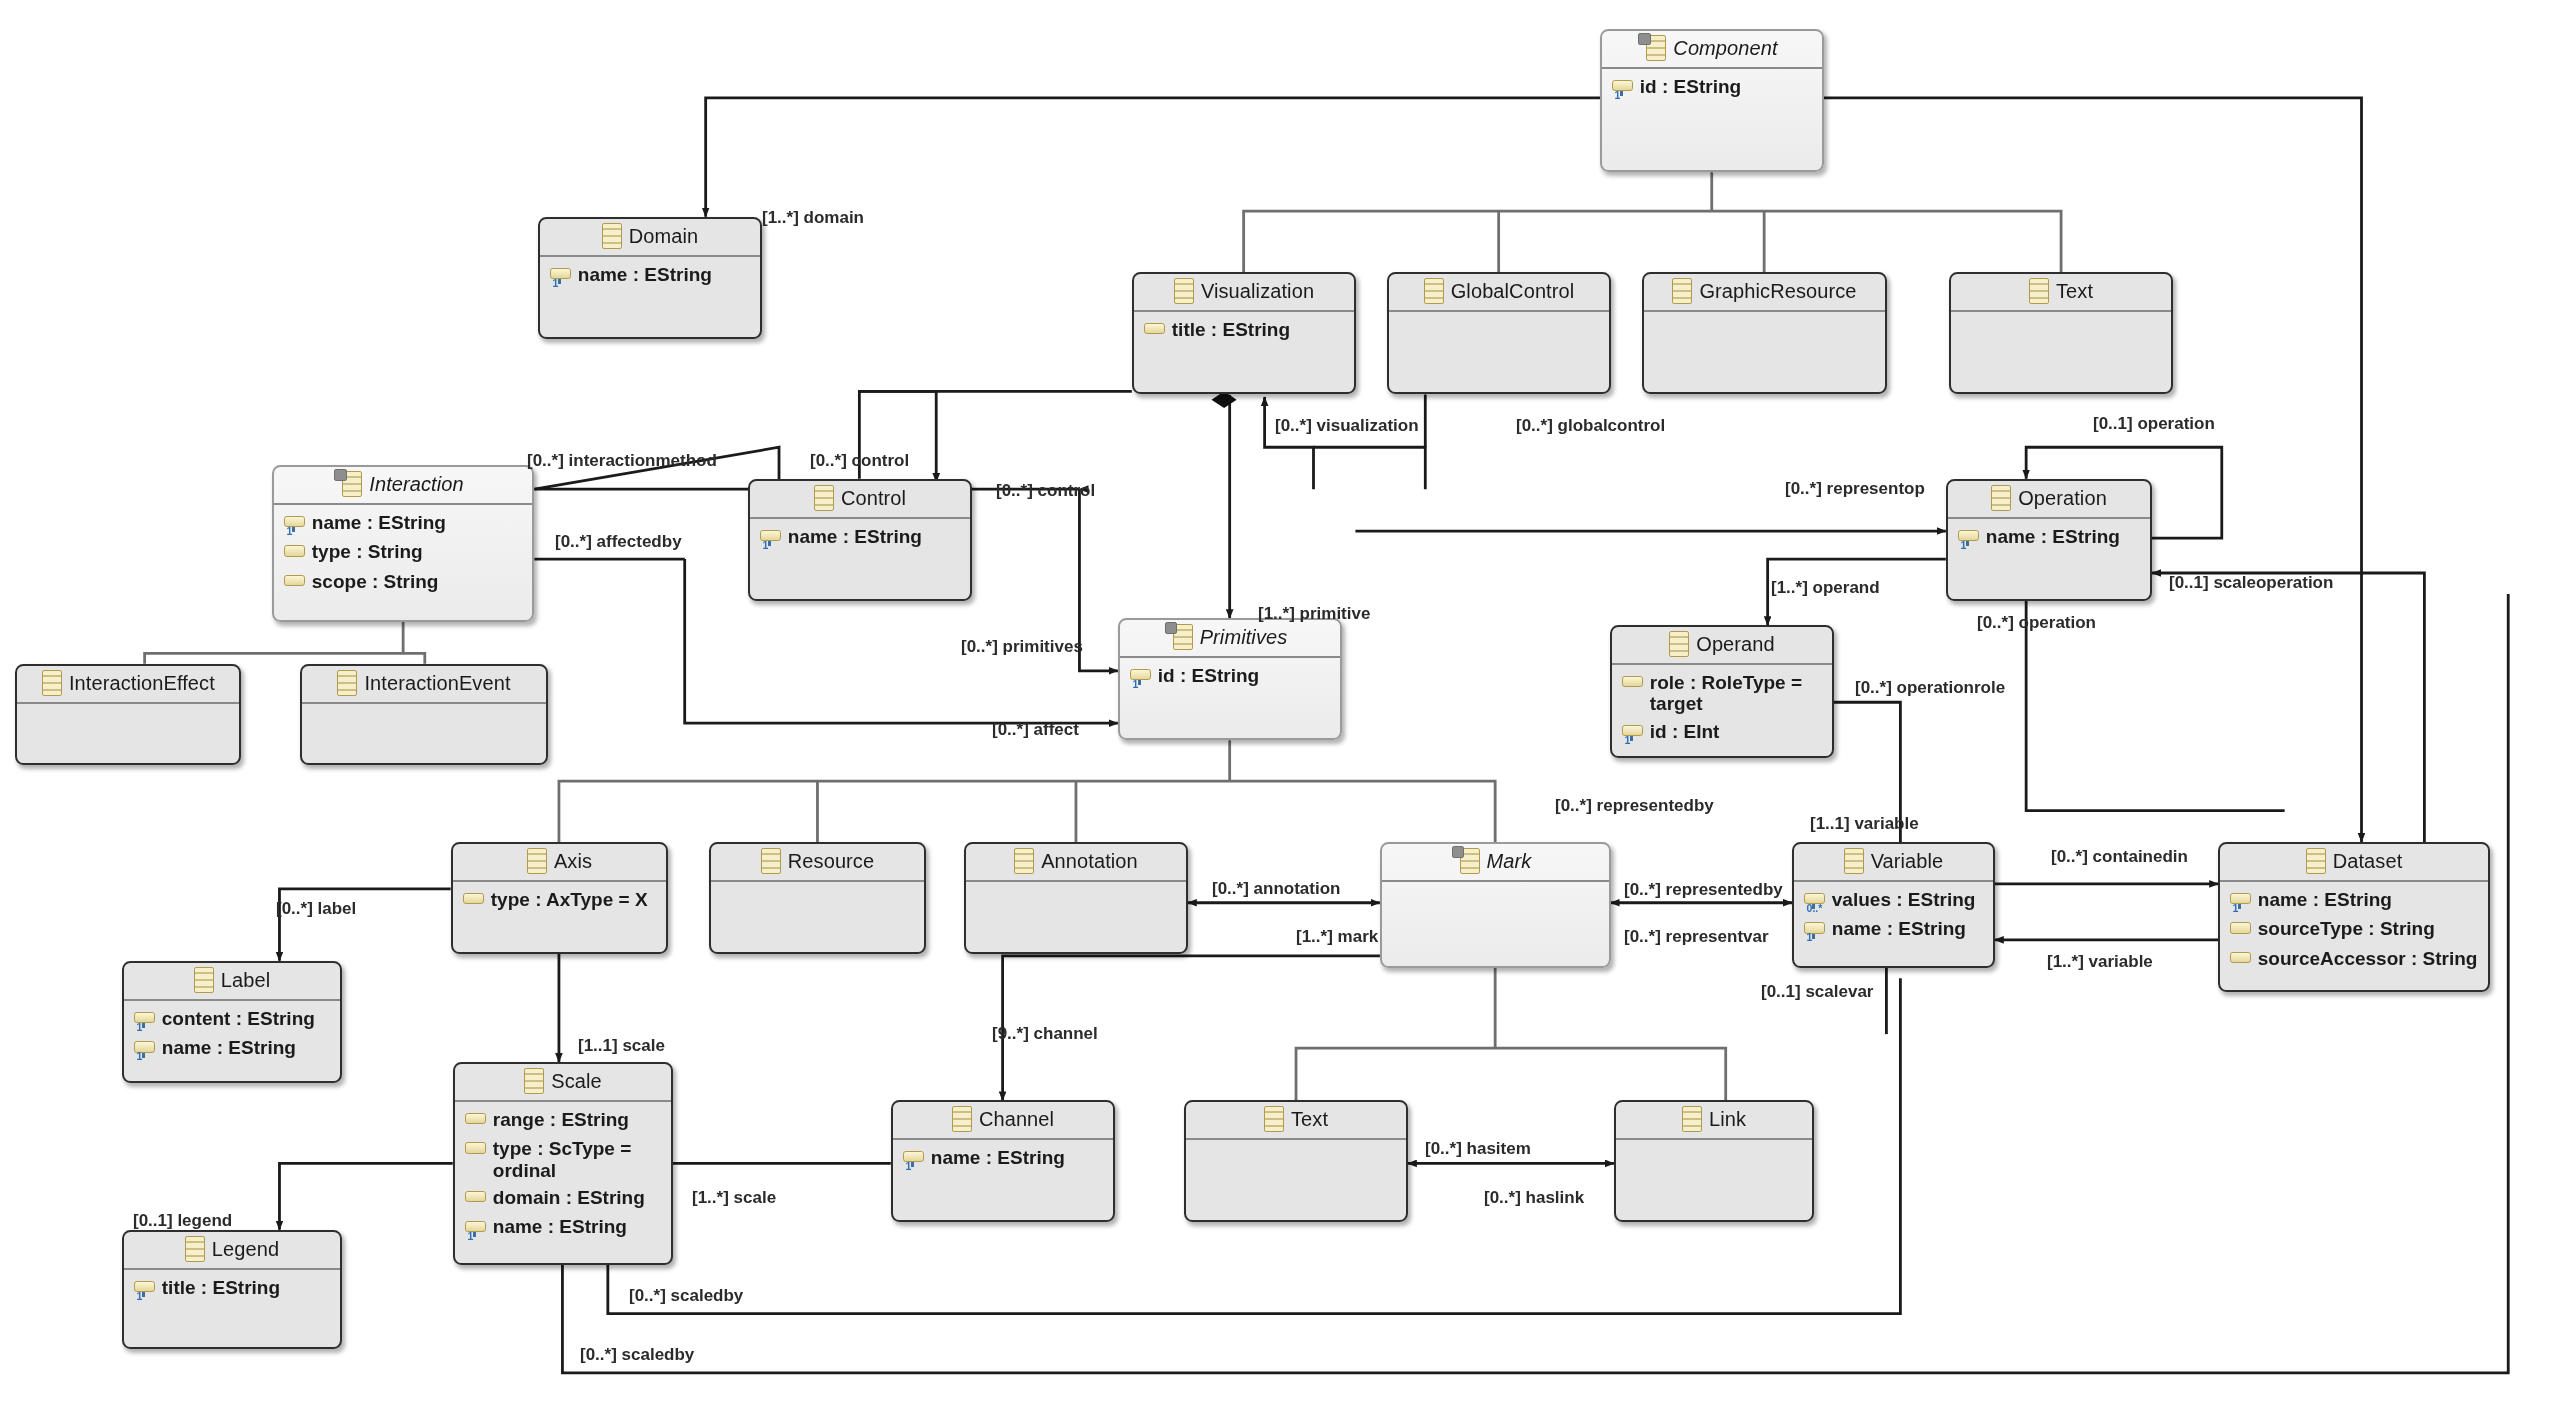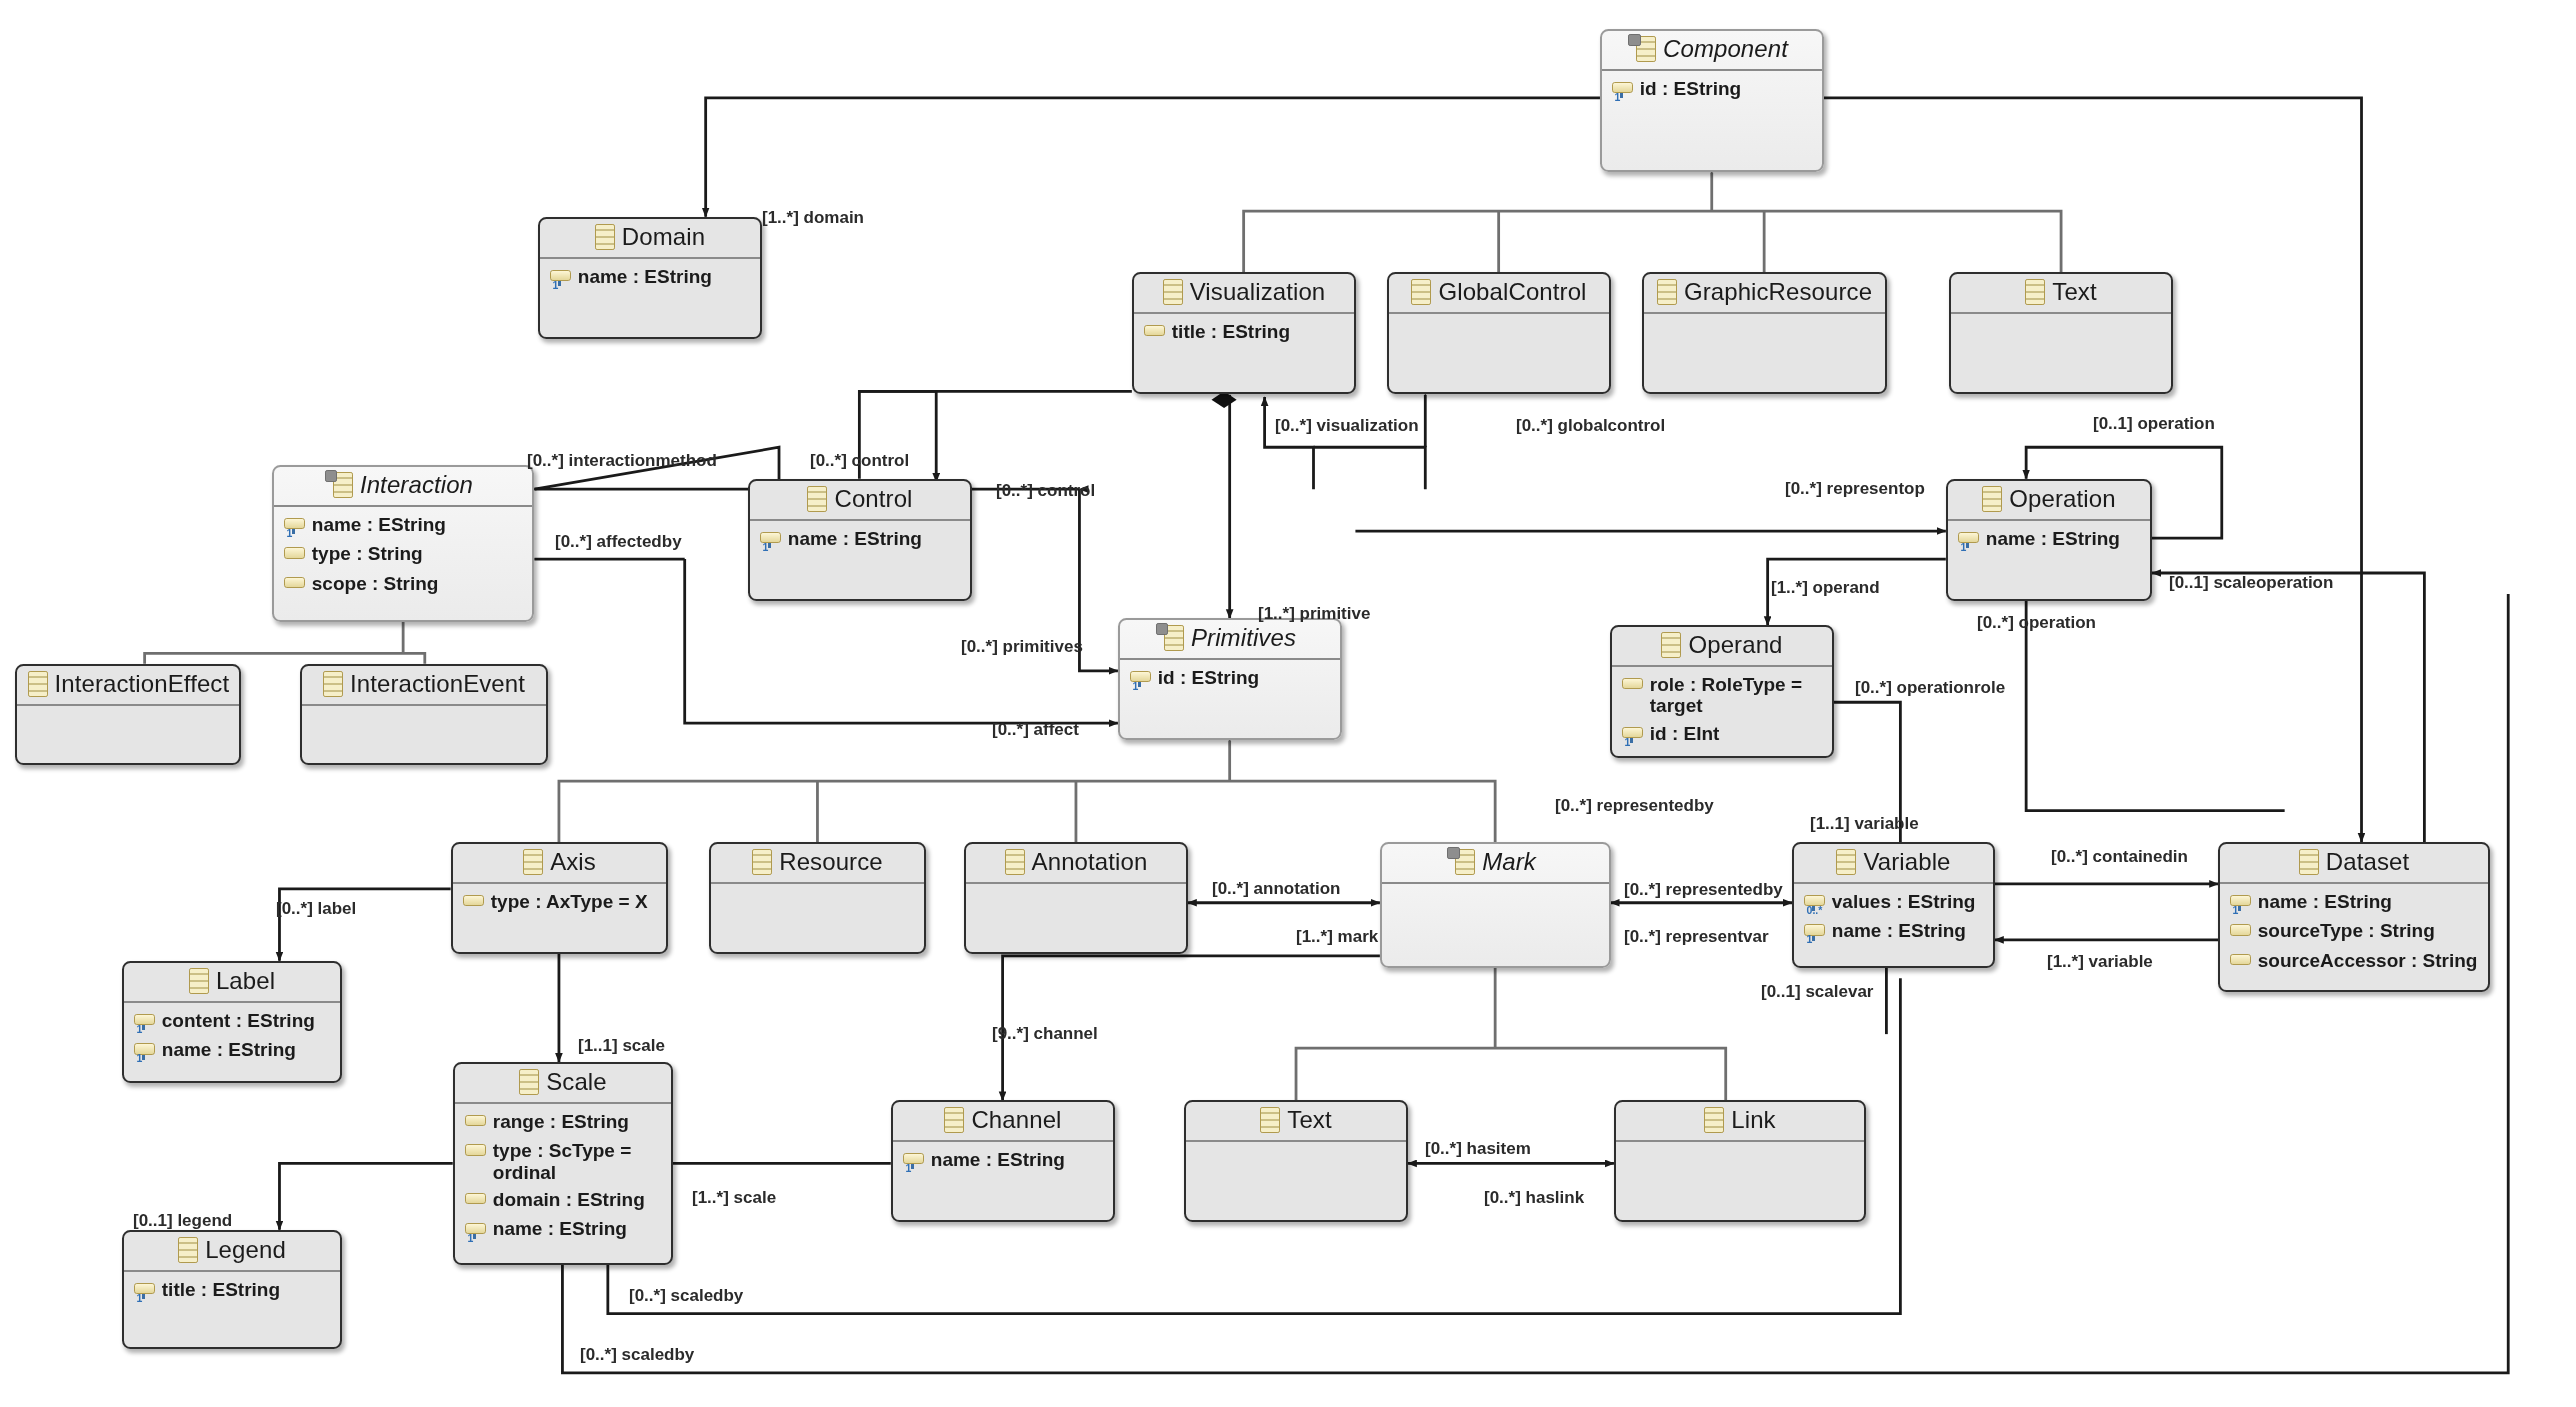--- a/index.html
+++ b/index.html
@@ -6,21 +6,21 @@
   body{font-family:"Liberation Sans",sans-serif;}
   #canvas{position:relative;width:2576px;height:1408px;background:#fff;overflow:hidden;}
   #wires{position:absolute;left:0;top:0;width:2576px;height:1408px;}
 
   
   .uml{position:absolute;box-sizing:border-box;border:2.1px solid #2e2e2e;border-radius:8.4px;
        background:#e5e5e5;box-shadow:2.8px 3.5px 4.2px rgba(0,0,0,.30);overflow:hidden;}
   .uml.abstract{background:linear-gradient(180deg,#f7f7f7,#ebebeb);border-color:#9a9a9a;}
   .uml .hdr{display:flex;align-items:center;justify-content:center;gap:7px;
             box-sizing:border-box;padding:4.2px 7px 5.6px 7px;}
-  .uml .hdr .ttl{font-size:24px;color:#1b1b1b;letter-spacing:0.1px;white-space:nowrap;}
+  .uml .hdr .ttl{font-size:20px;color:#1b1b1b;letter-spacing:0.1px;white-space:nowrap;}
   .uml.abstract .hdr .ttl{font-style:italic;}
   .uml .sep{height:2.1px;background:#8a8a8a;}
   .uml .body{box-sizing:border-box;padding:7px 7px 5.6px 9.8px;}
   .uml .attr{display:flex;align-items:flex-start;gap:7px;margin-bottom:6.3px;line-height:1.12;}
   .uml .attr .txt{font-size:19px;font-weight:bold;color:#1b1b1b;white-space:pre-line;}
 
   
   .ico-class{position:relative;width:18px;height:24px;flex:0 0 18px;
       background:linear-gradient(180deg,#f6efc9 0 18%,#cbbf86 18% 26%,#f6efc9 26% 46%,
                  #cbbf86 46% 54%,#f6efc9 54% 74%,#cbbf86 74% 82%,#f6efc9 82% 100%);
@@ -518,21 +518,21 @@
         </div>
       </div>
       <div class="uml" style="left: 1184px; top: 1100px; width: 224px; height: 122px;">
         <div class="hdr">
           <span class="ico-class"></span>
           <span class="ttl">Text</span>
         </div>
         <div class="sep"></div>
         <div class="body"></div>
       </div>
-      <div class="uml" style="left: 1614px; top: 1100px; width: 252px; height: 122px;">
+      <div class="uml" style="left: 1614px; top: 1100px; width: 200px; height: 122px;">
         <div class="hdr">
           <span class="ico-class"></span>
           <span class="ttl">Link</span>
         </div>
         <div class="sep"></div>
         <div class="body"></div>
       </div>
     </div>
   <div id="labels">
       <div class="elabel" style="left: 762px; top: 208px;">[1..*] domain</div>

